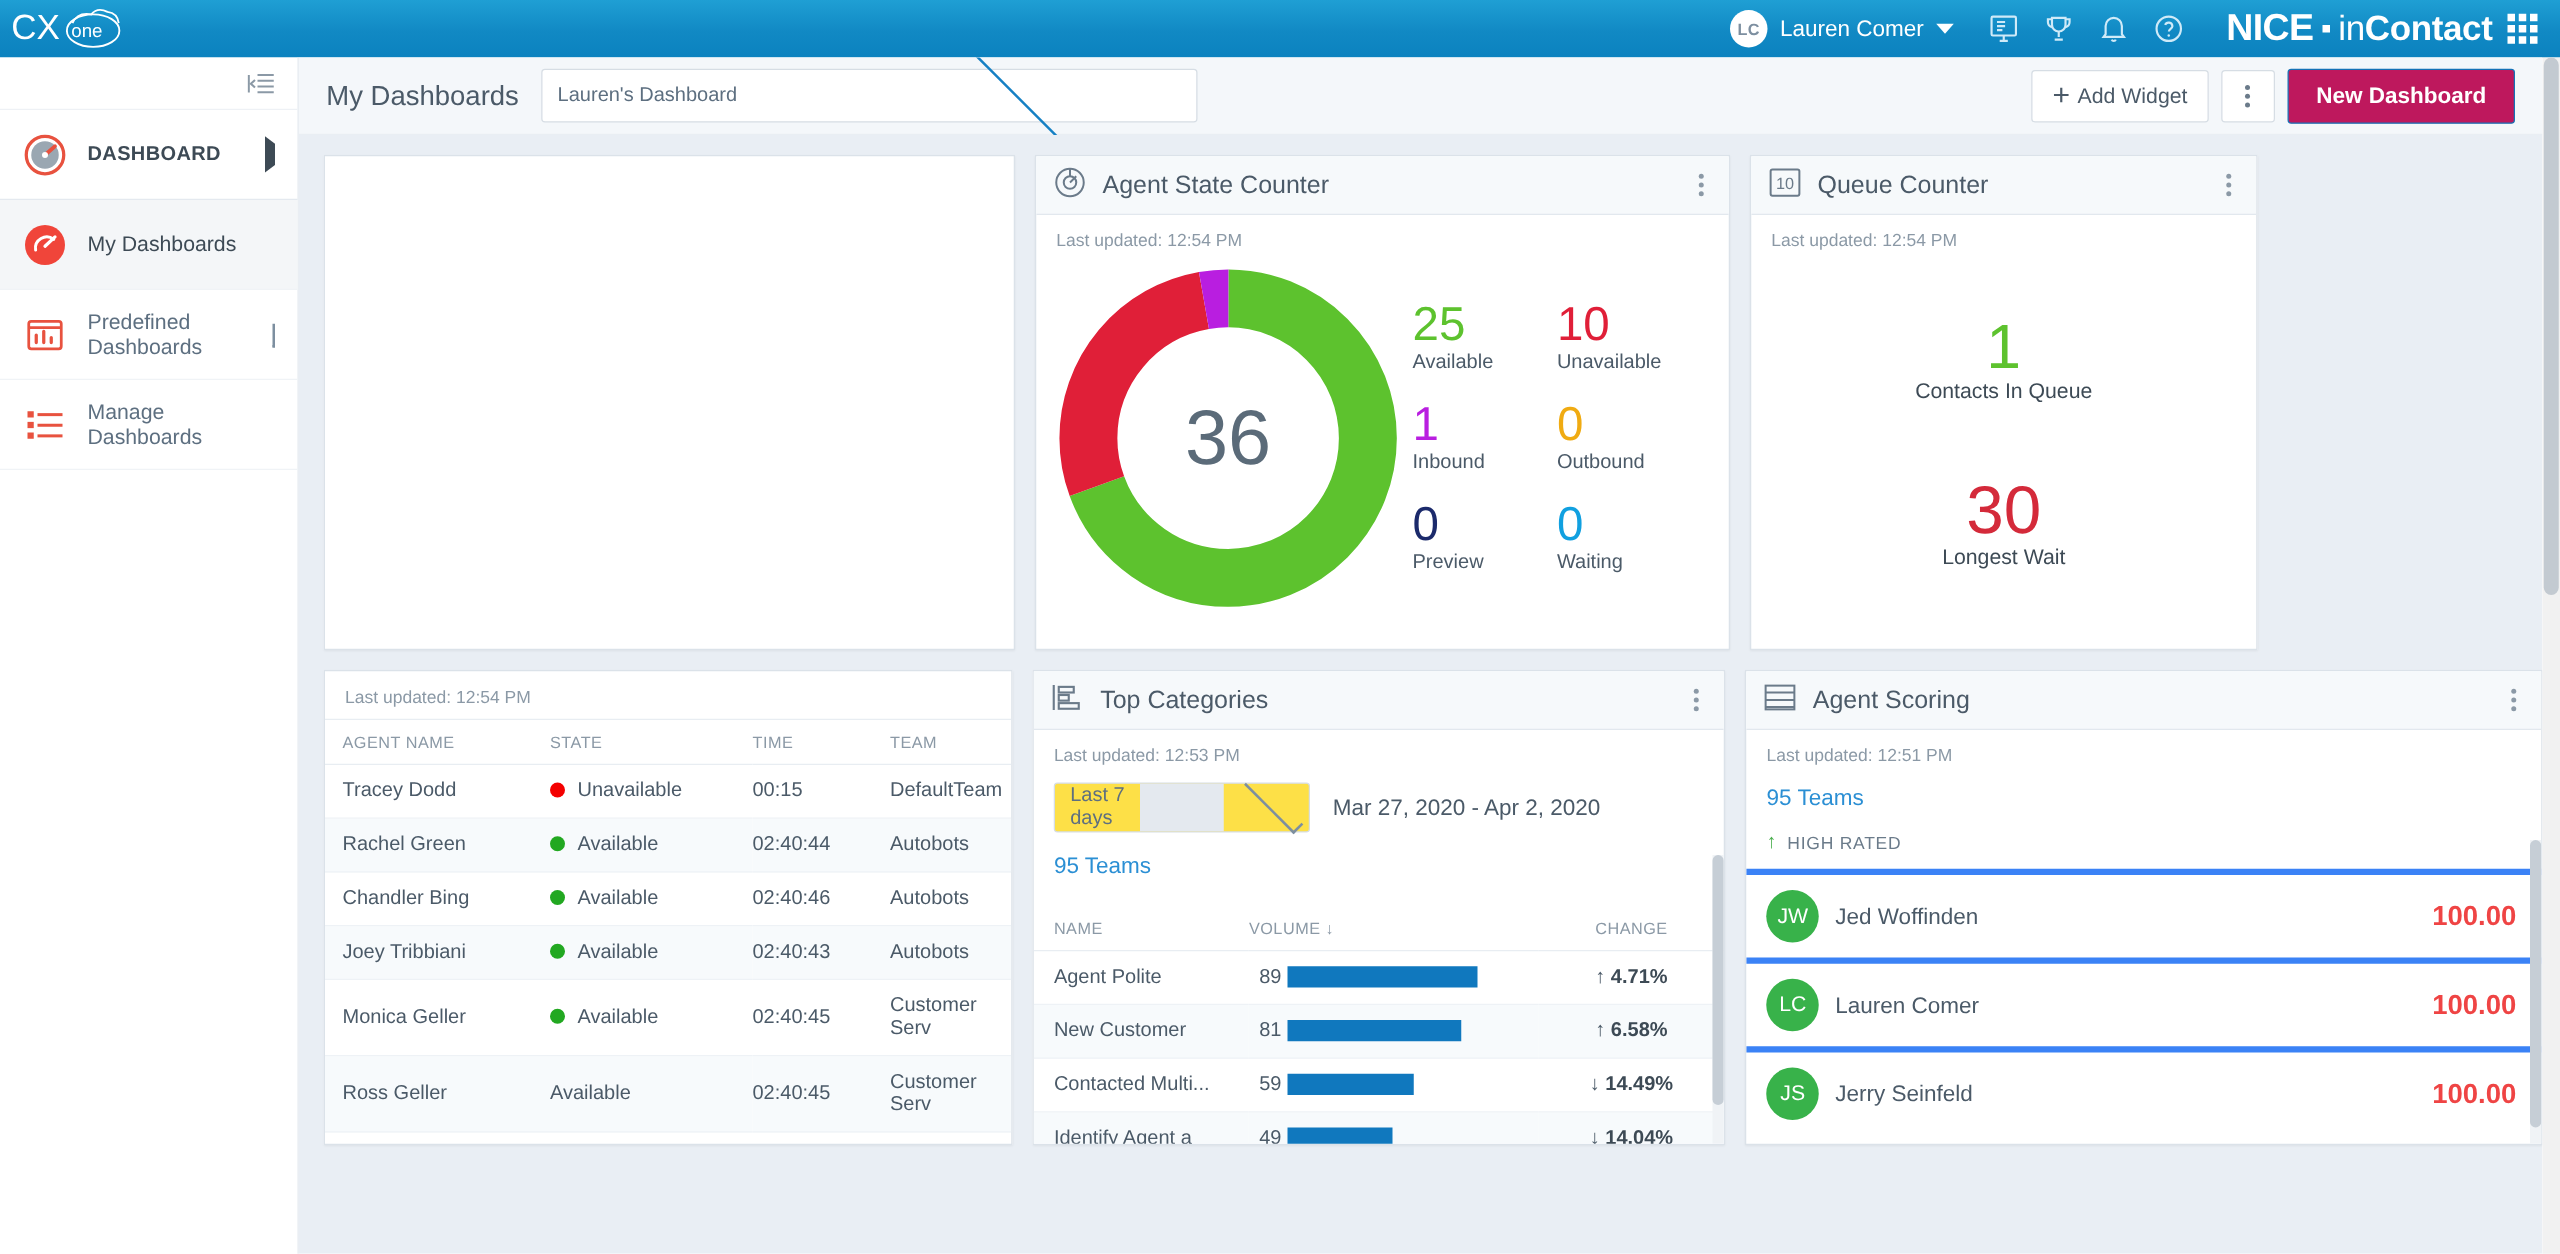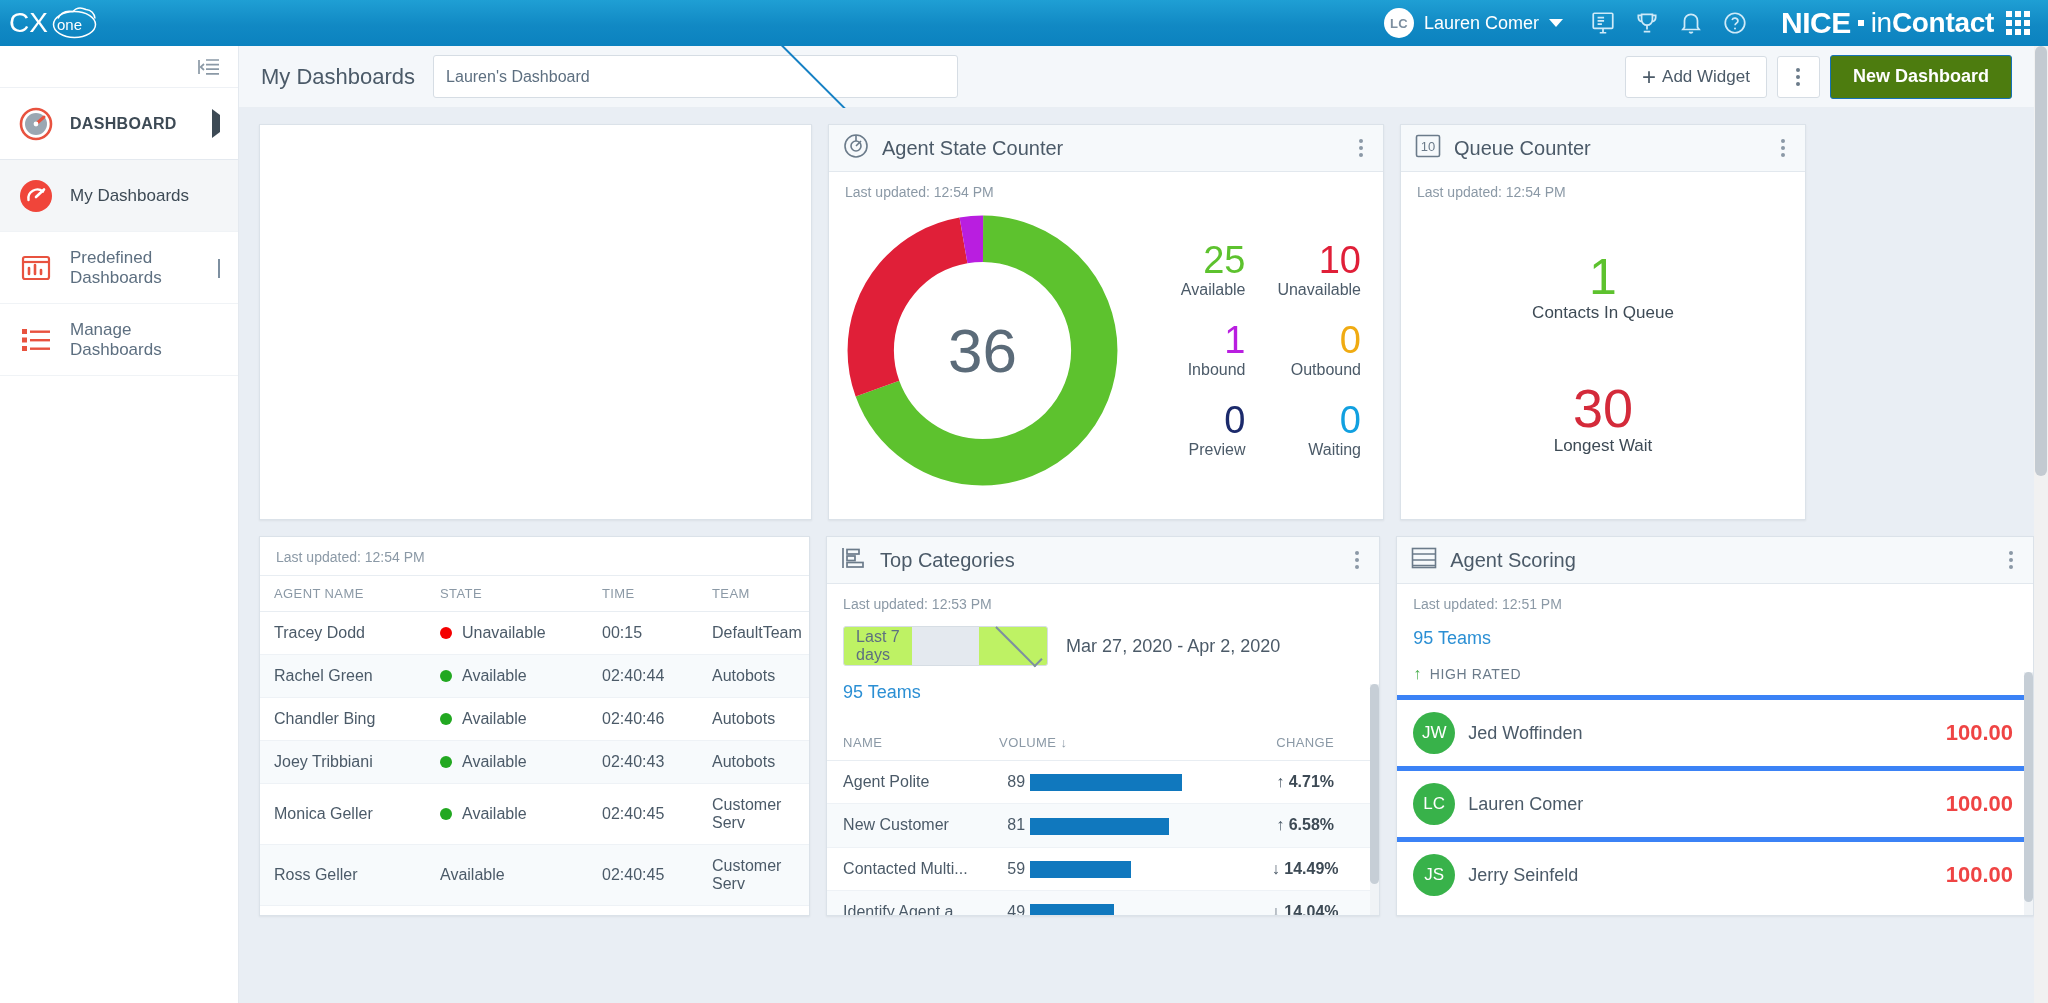--- a/index.html
+++ b/index.html
@@ -90,21 +90,21 @@
   .btn-outline {
     height: 42px; background:#fff; border:1px solid #d6dde4; border-radius: 3px;
     display:flex; align-items:center; gap:6px; padding: 0 16px;
     font-size:17px; color:#4b5a68; cursor:pointer; white-space:nowrap;
   }
   .btn-outline .plus { font-size:24px; line-height:1; color:#4b5a68; font-weight:300; }
   .btn-kebab { width:43px; height:42px; background:#fff; border:1px solid #d6dde4; border-radius:3px; display:flex;align-items:center;justify-content:center;cursor:pointer; }
   .kebab { display:flex; flex-direction:column; gap:3px; align-items:center; }
   .kebab i { width:4px;height:4px;border-radius:50%;background:#6b7b8a;display:block; }
   .btn-primary {
-    height: 44px; background:#4d7c0f; border:1px solid #1572b6; border-radius:3px;
+    height: 44px; background:#be185d; border:1px solid #1572b6; border-radius:3px;
     color:#fff; font-size:18px; font-weight:bold; padding: 0 22px;
     display:flex;align-items:center; cursor:pointer; white-space:nowrap;
   }
 
   .canvas {
     position:absolute; top: 62px; left:0; right: 0; bottom: 0;
     background: #e9eef4;
     padding: 16px 0 0 20px;
   }
   .grid-row { display: flex; gap: 16px; margin-bottom: 16px; }
@@ -135,21 +135,21 @@
     font-size: 52px;
   }
 
   .sl-foot { display:flex; justify-content:space-between; padding: 0 46px; margin-top: 2px; }
   .sl-stat { text-align:center; }
   .sl-num { font-size: 36px; line-height: 1.05; }
   .sl-lab { font-size: 15px; color:#4b5a68; }
 
   .asc-row { display:flex; align-items:center; height:100%; }
   .asc-stats { display:grid; grid-template-columns: 1fr 1fr; row-gap: 22px; flex:1; padding-right: 22px; }
-  .asc-stat { text-align:right; }
+  .asc-stat { text-align:left; }
   .asc-num { font-size: 38px; line-height: 1.05; }
   .asc-lab { font-size: 16px; color:#4b5a68; }
 
   .qc-block { text-align:center; }
   .qc-num { line-height:1.02; }
   .qc-lab { font-size: 17px; color:#3d4a55; }
 
   
   .tbl { width:100%; border-collapse: collapse; table-layout: fixed; }
   .tbl th {
@@ -159,21 +159,21 @@
   }
   .tbl td { font-size: 16px; color:#4b5a68; padding: 12px 0; border-bottom:1px solid #eef2f6; }
   .tbl tbody tr:nth-child(even) { background: #f7fafc; }
   .state-dot { width:12px;height:12px;border-radius:50%;display:inline-block;margin-right:10px;vertical-align:-1px; }
 
   .scroll-track { position:absolute; top:0; right:0; width:9px; bottom:0; background:#f0f3f6; }
   .scroll-thumb { position:absolute; right:0; width:9px; background:#c6ced6; border-radius:5px; }
 
   
   .tc-controls { display:flex; align-items:center; gap:18px; padding: 14px 0 0 16px; }
-  .tc-select { width:205px;height:40px;border:1px solid #d6dde4;border-radius:3px;background:#bef264;display:flex;align-items:center;cursor:pointer; }
+  .tc-select { width:205px;height:40px;border:1px solid #d6dde4;border-radius:3px;background:#fde047;display:flex;align-items:center;cursor:pointer; }
   .tc-select span { flex:1; padding-left:12px; font-size:16px;color:#5d6f80; }
   .tc-select .sep { width:1px;height:100%;background:#e4e9ef; }
   .tc-select .cbox { width:47px;display:flex;align-items:center;justify-content:center; }
   .tc-range { font-size:18px;color:#4b5a68; }
   .tc-teams { padding: 16px 0 0 16px; font-size:18px; color:#2b8fd4; cursor:pointer; }
   .bar { height: 17px; background:#1078be; display:inline-block; vertical-align:middle; }
   .chg { font-weight:bold; font-size:16px; color:#3d4a55; }
   .arrow-up { color:#4b5a68; }
   .arrow-dn { color:#4b5a68; }
 

